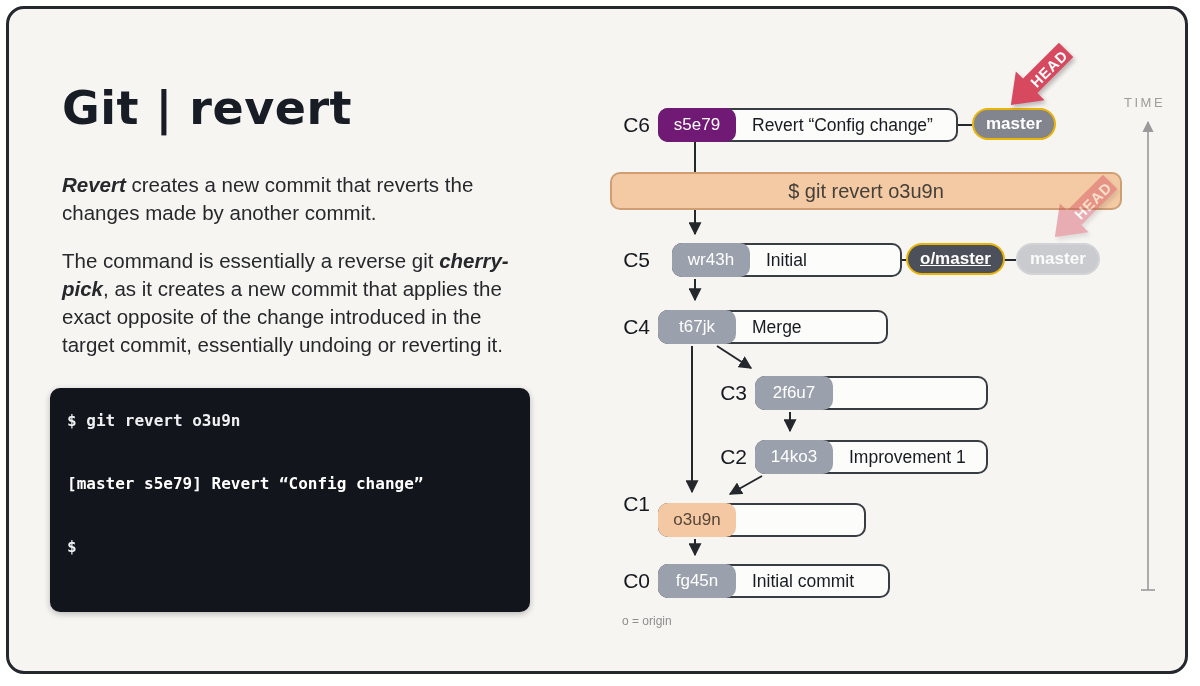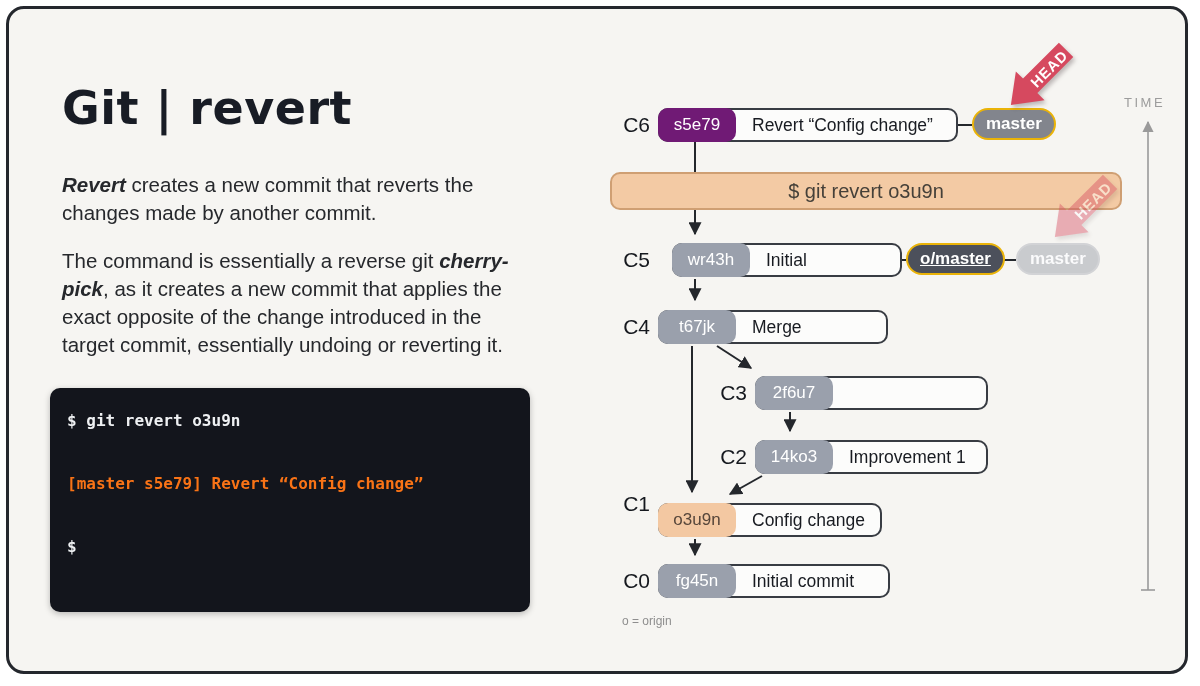--- a/index.html
+++ b/index.html
@@ -42,21 +42,21 @@
   .term-title{
     position:absolute;left:0;right:0;top:7px;text-align:center;
     color:#f2f3f4;font-weight:bold;font-size:13.5px;
   }
   .term-body{
     position:absolute;left:17px;bottom:13px;
     font-family:"DejaVu Sans Mono",monospace;font-weight:bold;
     font-size:16px;line-height:21px;white-space:pre;
   }
   .t-white{color:#eef0f2;}
-  .t-orange{color:#f97316;}
+  .t-orange{color:#ffffff;}
   
   .arrows{position:absolute;left:0;top:0;z-index:1;pointer-events:none;}
   .c-label{
     position:absolute;width:42px;text-align:right;z-index:3;
     font-size:21px;color:#15181e;
   }
   .commit-box{
     position:absolute;height:34px;box-sizing:border-box;z-index:3;
     background:#fcfcfb;border:2px solid #383c43;border-radius:10px;
   }
@@ -184,23 +184,22 @@
   <span class="hash hash-gray">2f6u7</span>
 </div>
 
 <div class="c-label" style="left:705px;top:445px;">C2</div>
 <div class="commit-box" style="left:755px;top:440px;width:233px;">
   <span class="hash hash-gray">14ko3</span>
   <span class="msg">Improvement 1</span>
 </div>
 
 <div class="c-label" style="left:608px;top:492px;">C1</div>
-<div class="commit-box" style="left:658px;top:503px;width:224px;">
+<div class="commit-box" style="left:658px;top:503px;width:208px;">
   <span class="hash hash-peach">o3u9n</span>
-  <span class="msg">Config change</span>
 </div>
 
 <div class="c-label" style="left:608px;top:569px;">C0</div>
 <div class="commit-box" style="left:658px;top:564px;width:232px;">
   <span class="hash hash-gray">fg45n</span>
   <span class="msg">Initial commit</span>
 </div>
 
 <div class="origin-note">o = origin</div>
 

